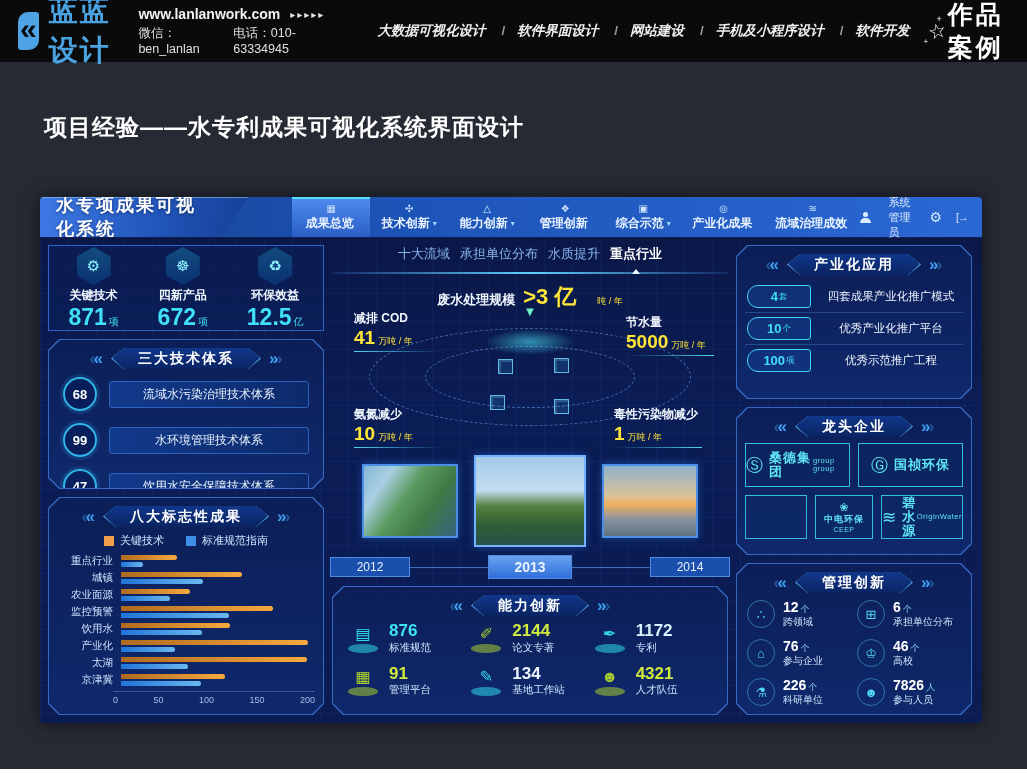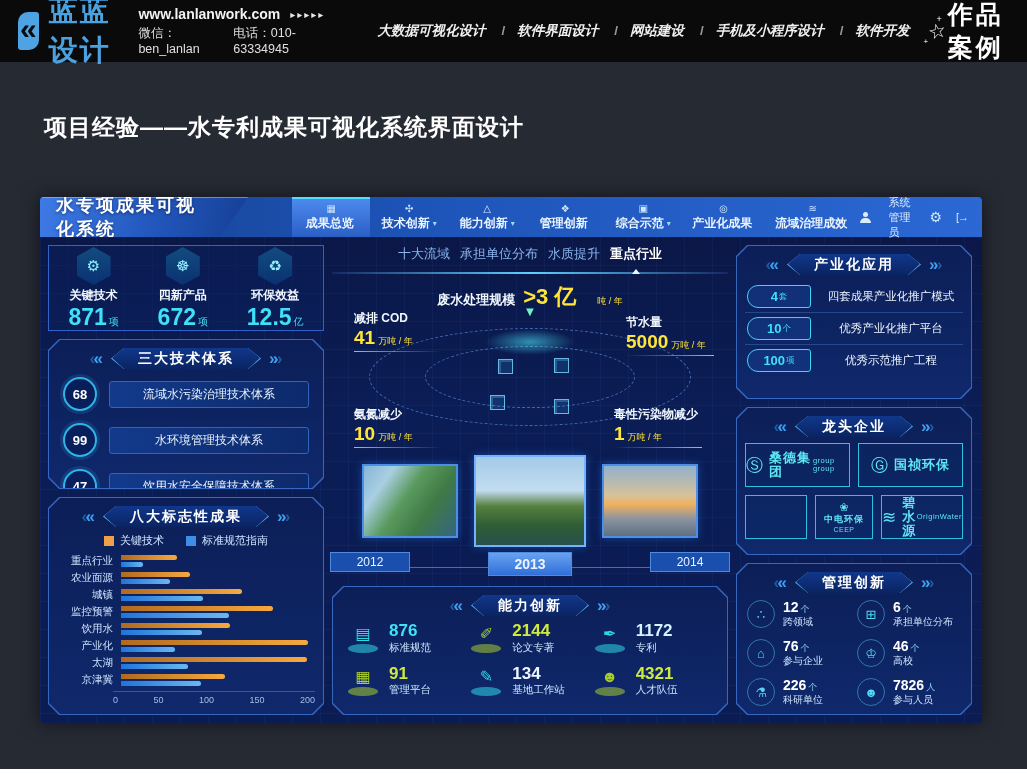--- a/index.html
+++ b/index.html
@@ -169,21 +169,21 @@
   .metric.bl{left:22px;bottom:4px;} .metric.br{right:26px;bottom:4px;}
   .metric.tr::after,.metric.br::after{background:linear-gradient(270deg,#4fd8f8,rgba(79,216,248,0));}
   
   .photos{display:flex;align-items:center;justify-content:center;gap:16px;height:98px;}
   .photo{border:2px solid #4b90e8;box-shadow:0 0 8px rgba(40,110,220,.5);cursor:pointer;}
   .photo.p1{width:92px;height:70px;background:linear-gradient(125deg,#86b6d6 0%,#a9cfe2 22%,#5a9a5e 45%,#3f7a46 68%,#35657f 100%);}
   .photo.p2{width:108px;height:88px;border-color:#74b2ff;background:linear-gradient(180deg,#a3cbe8 0%,#c3dcef 38%,#55803f 56%,#2f5d35 78%,#27514c 100%);}
   .photo.p3{width:92px;height:70px;background:linear-gradient(180deg,#90b1cc 0%,#d8c29a 42%,#f0b05f 55%,#8a93a0 76%,#5f7080 100%);}
   .years{position:relative;height:30px;margin-top:2px;}
   .years::before{content:"";position:absolute;left:56px;right:56px;top:50%;height:1px;background:#3f6fc0;}
-  .years-inner{position:relative;display:flex;justify-content:center;gap:78px;align-items:flex-start;height:100%;}
+  .years-inner{position:relative;display:flex;justify-content:center;gap:78px;align-items:center;height:100%;}
   .year-btn{min-width:62px;padding:2px 8px;text-align:center;background:#1b4fae;border:1px solid #4e8ae0;
     color:#eaf4ff;font-size:12px;cursor:pointer;}
   .year-btn.active{background:linear-gradient(180deg,#6aa2f0,#2f6fd8);font-size:14px;font-weight:bold;padding:3px 10px;}
   
   .cap-panel{flex:1;margin-top:4px;}
   .cap-grid{display:grid;grid-template-columns:1fr 1fr 1fr;row-gap:10px;margin-top:6px;padding:0 4px;}
   .cap-item{display:flex;align-items:center;gap:8px;}
   .ped-icon{position:relative;width:36px;height:30px;flex:none;text-align:center;font-size:16px;line-height:22px;}
   .ped-icon::after{content:"";position:absolute;left:3px;bottom:0;width:30px;height:9px;border-radius:50%;
     background:currentColor;opacity:.55;}
@@ -413,31 +413,31 @@
             </div>
           <div id="bar-rows">
               <div class="bar-row">
                 <div class="bar-label">重点行业</div>
                 <div class="bars">
                   <div class="bar b0" style="width: 29%;"></div>
                   <div class="bar b1" style="width: 11.5%;"></div>
                 </div>
               </div>
               <div class="bar-row">
+                <div class="bar-label">城镇</div>
+                <div class="bars">
+                  <div class="bar b0" style="width: 62.5%;"></div>
+                  <div class="bar b1" style="width: 42.5%;"></div>
+                </div>
+              </div>
+              <div class="bar-row">
                 <div class="bar-label">农业面源</div>
                 <div class="bars">
                   <div class="bar b0" style="width: 35.5%;"></div>
                   <div class="bar b1" style="width: 25%;"></div>
-                </div>
-              </div>
-              <div class="bar-row">
-                <div class="bar-label">城镇</div>
-                <div class="bars">
-                  <div class="bar b0" style="width: 62.5%;"></div>
-                  <div class="bar b1" style="width: 42.5%;"></div>
                 </div>
               </div>
               <div class="bar-row">
                 <div class="bar-label">监控预警</div>
                 <div class="bars">
                   <div class="bar b0" style="width: 78.5%;"></div>
                   <div class="bar b1" style="width: 55.5%;"></div>
                 </div>
               </div>
               <div class="bar-row">

